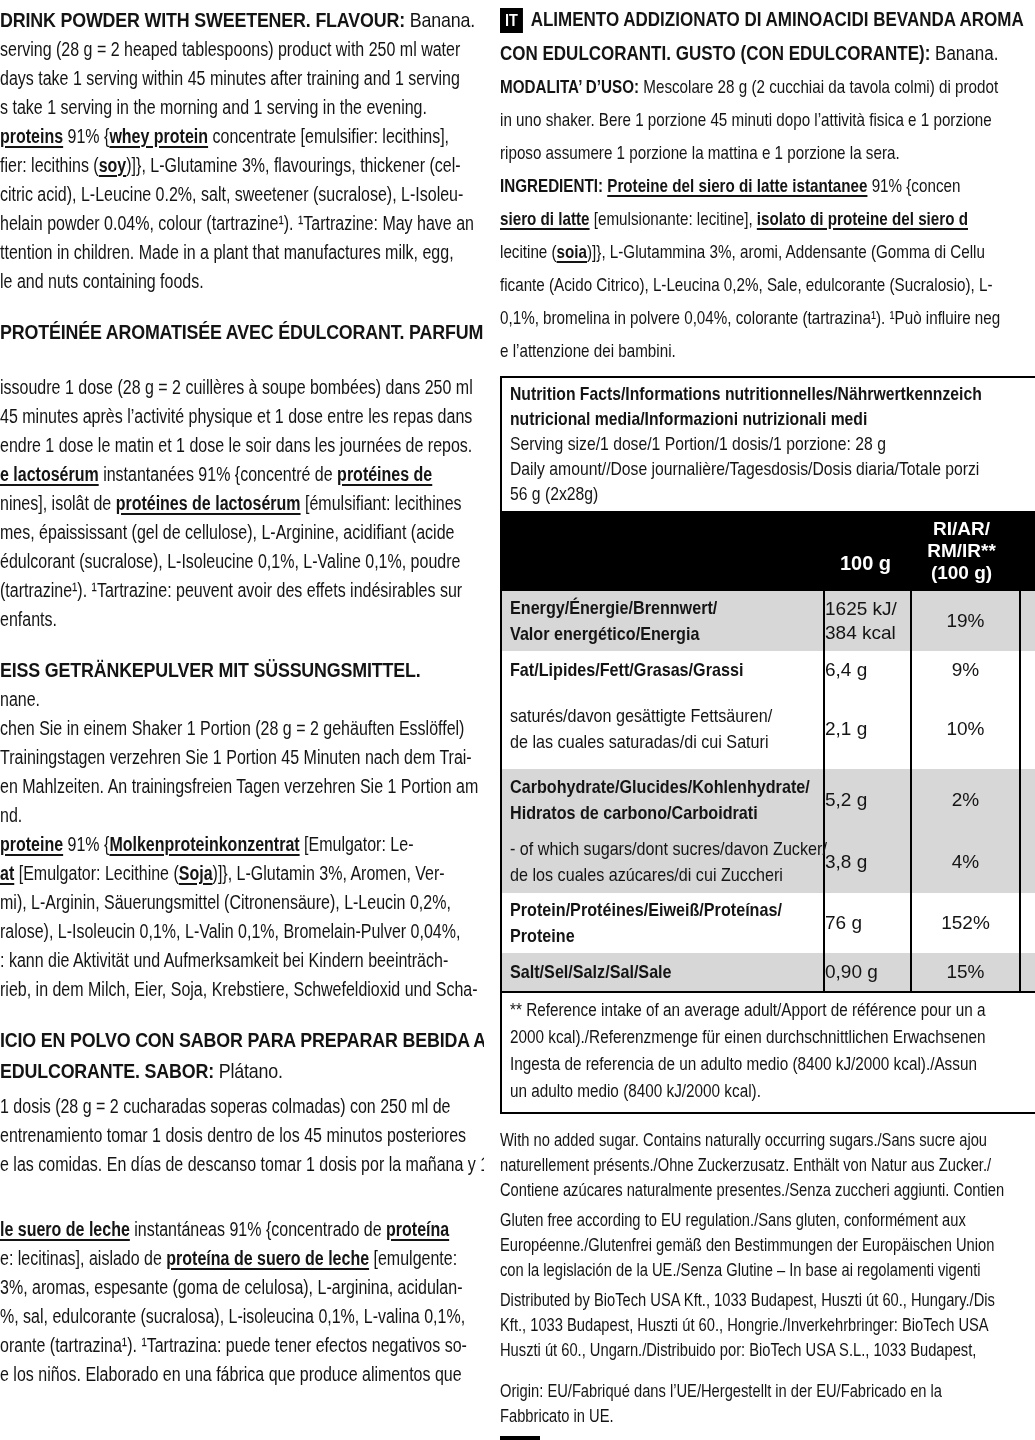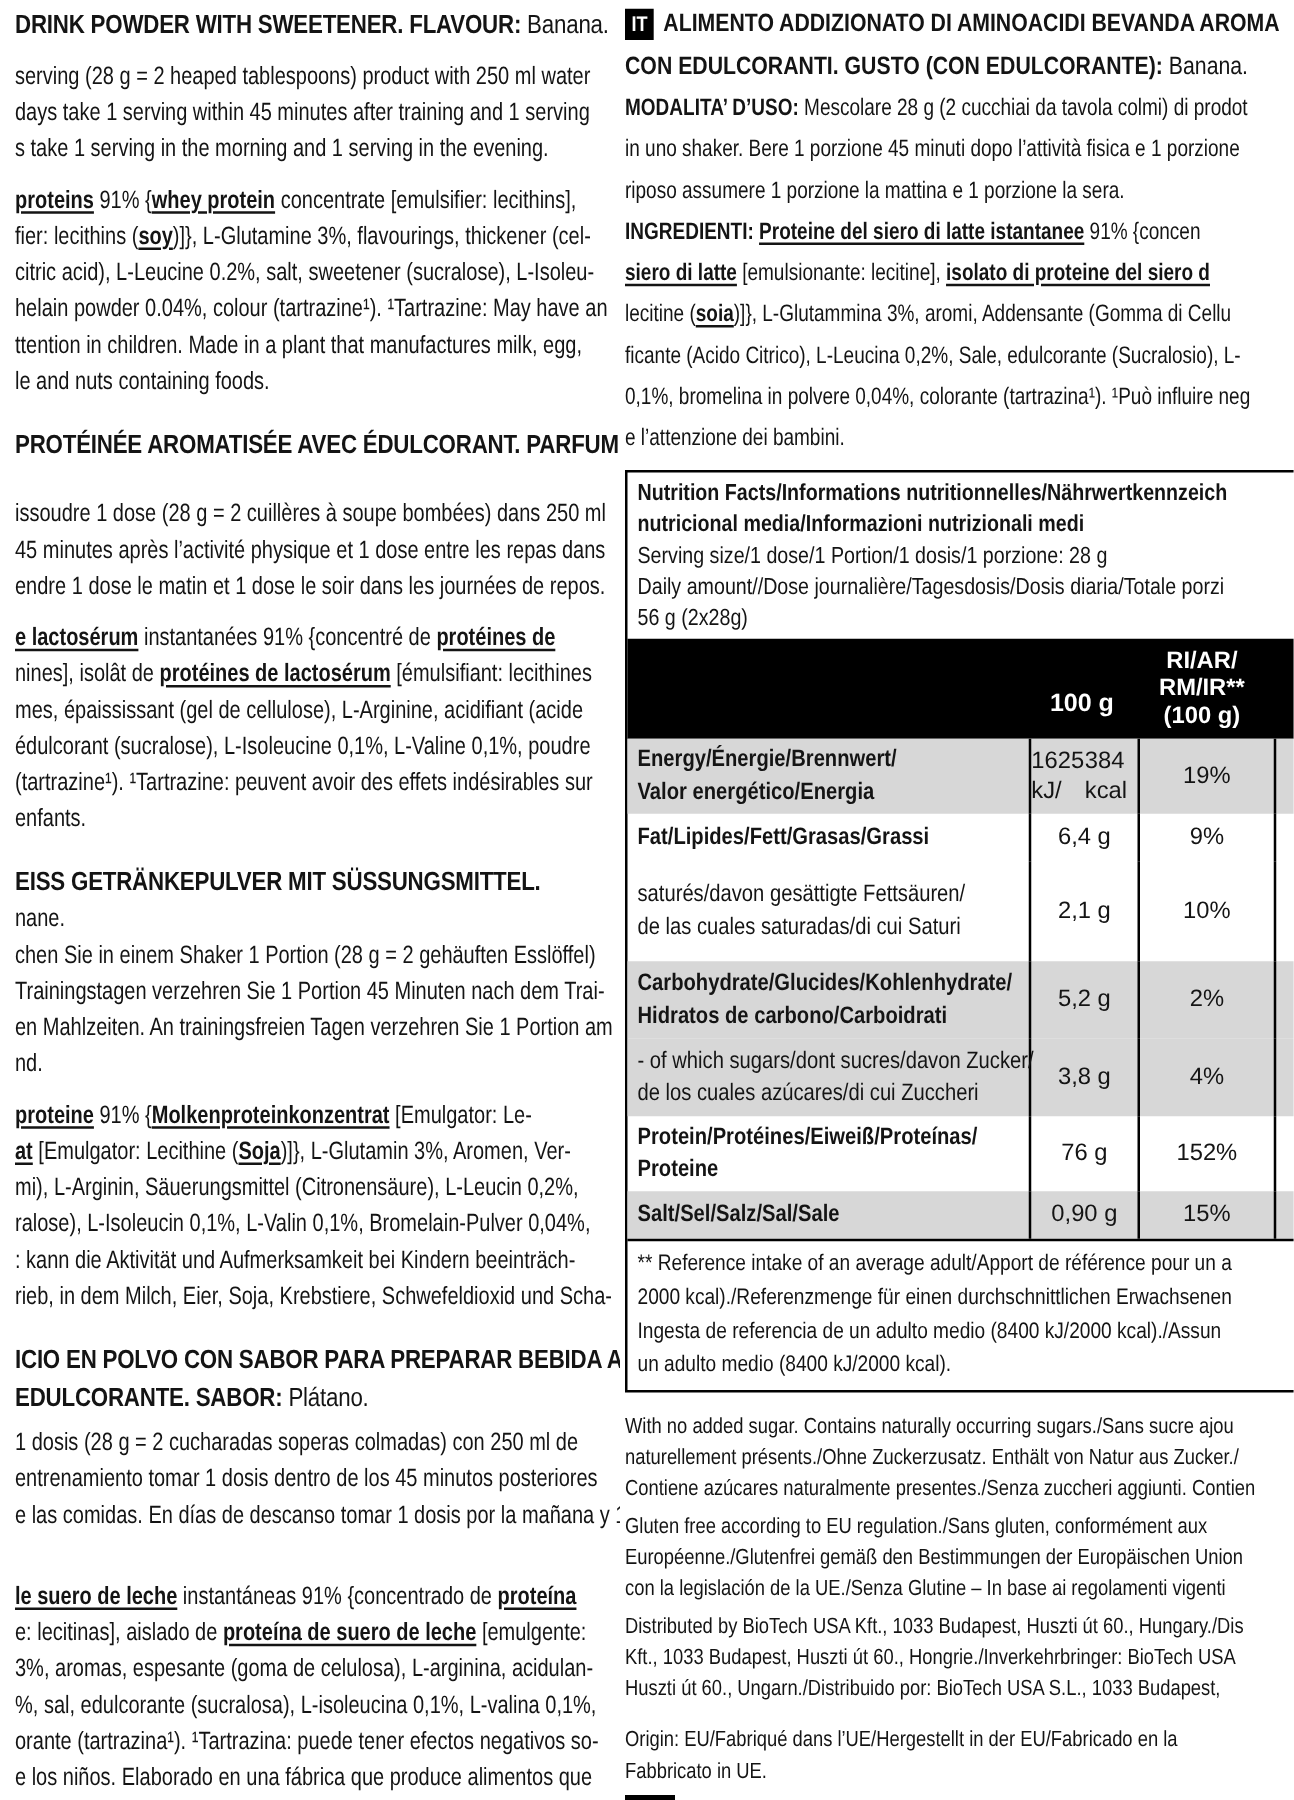--- a/index.html
+++ b/index.html
@@ -1,21 +1,21 @@
 <!DOCTYPE html>
 <html><head>
 <meta charset="utf-8">
 <style>
   html,body{margin:0;padding:0;}
   body{
     width:1035px;height:1440px;background:#ffffff;color:#141414;
     font-family:"Liberation Sans",sans-serif;overflow:hidden;position:relative;
     -webkit-font-smoothing:antialiased;
   }
-  .lcol{position:absolute;left:12px;top:4px;width:484px;height:1436px;overflow:hidden;}
+  .lcol{position:absolute;left:0;top:4px;width:484px;height:1436px;overflow:hidden;}
   .rcol{position:absolute;left:500px;top:2px;width:535px;height:1438px;overflow:hidden;}
   .tline{white-space:nowrap;}
   .sc{display:inline-block;transform:scaleX(0.80);transform-origin:0 50%;white-space:nowrap;}
   .sc85{display:inline-block;transform:scaleX(0.85);transform-origin:0 50%;white-space:nowrap;}
   .b{font-weight:bold;}
   .u{text-decoration:underline;text-underline-offset:3px;text-decoration-thickness:2px;}
   
   .lcol .tline{font-size:20px;line-height:29px;}
   .lcol .h .tline{font-size:21px;line-height:31px;letter-spacing:-0.2px;}
   
@@ -30,38 +30,38 @@
   .nt-black{display:flex;background:#000;color:#fff;height:80px;font-weight:bold;}
   .bc1{width:321px;}
   .bc2{width:85px;display:flex;align-items:flex-end;justify-content:center;font-size:20px;padding-bottom:16px;box-sizing:border-box;}
   .bc3{width:107px;display:flex;flex-direction:column;align-items:center;justify-content:center;font-size:19px;line-height:22px;}
   .bc4{flex:1;}
   .nt-row{display:flex;align-items:center;}
   .nt-row.shaded{background:#d7d7d7;}
   .c1{width:321px;box-sizing:border-box;padding:4px 2px 4px 8px;}
   .c1 .tline{font-size:19px;line-height:26px;}
   .c2,.c3,.c4{border-left:2px solid #000;align-self:stretch;}
-  .c2{width:85px;display:flex;flex-direction:row;justify-content:center;align-items:center;font-size:19px;line-height:24px;}
+  .c2{width:85px;display:flex;flex-direction:column;justify-content:center;align-items:flex-start;font-size:19px;line-height:24px;}
   .c3{width:107px;display:flex;justify-content:center;align-items:center;font-size:19px;}
   .c4{flex:1;}
   .nt-row:nth-child(1){min-height:58px;}
   .nt-row:nth-child(2){min-height:38px;}
   .nt-row:nth-child(3){min-height:80px;}
   .nt-row:nth-child(4){min-height:62px;}
   .nt-row:nth-child(5){min-height:62px;}
   .nt-row:nth-child(6){min-height:56px;}
   .nt-row:nth-child(7){min-height:38px;}
   .nt-foot{border-top:2px solid #000;padding:4px 4px 7px 8px;}
   .nt-foot .tline{font-size:18px;line-height:27px;}
   
   .note{margin-top:5px;}
   .note .tline{font-size:17.5px;line-height:25px;}
   .note .sc{transform:scaleX(0.84);}
   .sliver{position:absolute;left:500px;top:1436px;width:40px;height:4px;background:#000;}
-  .g8{margin-top:12px;}.g22{margin-top:20px;}
+  .g8{margin-top:0;}.g22{margin-top:20px;}
   .g60{margin-top:26px;}.g40{margin-top:36px;}.g6{margin-top:6px;}
 </style>
 </head>
 <body>
 
 <div class="lcol">
   <div class="h">
       <div class="tline"><span class="sc85"><span class="b">DRINK POWDER WITH SWEETENER. FLAVOUR:</span><span class=""> Banana.</span></span></div>
     </div>
   <div class="para g8">

